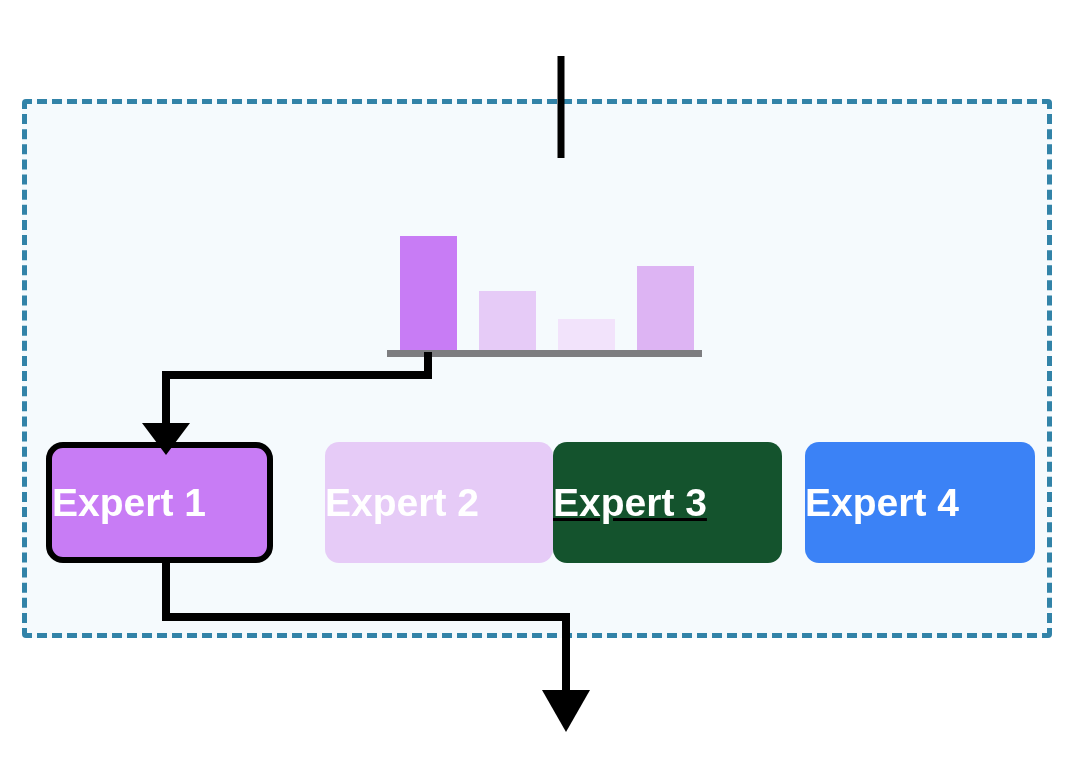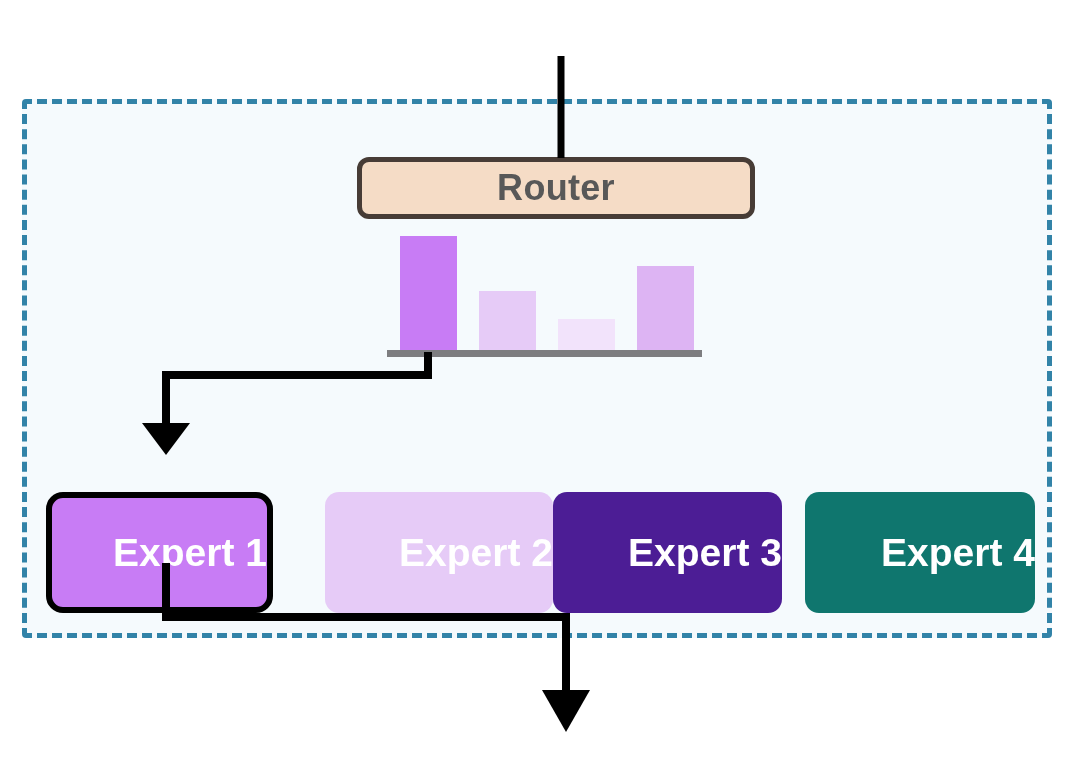--- a/index.html
+++ b/index.html
@@ -87,72 +87,69 @@
     left: 0;
     top: 114px;
     width: 315px;
     height: 7px;
     background: #7d7d80;
   }
 
   
   .expert-node {
     position: absolute;
-    top: 492px;
+    top: 442px;
     height: 121px;
     box-sizing: border-box;
     border-radius: 14px;
     display: flex;
     align-items: center;
-    justify-content: flex-end;
+    justify-content: flex-start;
   }
   .expert-label {
     font-size: 39px;
     font-weight: bold;
     color: #ffffff;
     line-height: 1;
     white-space: nowrap;
   }
   .expert-node.selected {
     border: 6px solid #000000;
     border-radius: 17px;
   }
 </style>
 </head>
 <body>
 
 <div id="stage">
 
   <div class="moe-container"></div>
 
-  <div class="router-node">
-    <span class="router-label">Router</span>
-  </div>
 
   <div class="gate-chart">
     <div class="gate-bars" id="gate-bars">
         <div class="gate-bar" title="Expert 1: 1" style="left: 13px; height: 115px; background: rgb(200, 124, 245);"></div>
         <div class="gate-bar" title="Expert 2: 0.52" style="left: 92px; height: 60px; background: rgb(230, 203, 247);"></div>
         <div class="gate-bar" title="Expert 3: 0.28" style="left: 171px; height: 32px; background: rgb(242, 227, 251);"></div>
         <div class="gate-bar" title="Expert 4: 0.74" style="left: 250px; height: 85px; background: rgb(221, 180, 243);"></div>
       </div>
     <div class="gate-baseline"></div>
   </div>
 
   <div id="experts-row">
       <div class="expert-node selected" style="left: 46px; width: 227px; background: rgb(200, 124, 245);">
         <span class="expert-label">Expert 1</span>
       </div>
       <div class="expert-node" style="left: 300px; width: 228px; background: rgb(230, 203, 247); margin-left: 25px;">
         <span class="expert-label">Expert 2</span>
       </div>
-      <div class="expert-node" style="left: 553px; width: 229px; background: #4c1d95;">
+      <div class="expert-node" style="left: 553px; width: 229px; background: #14532d; text-decoration: underline;">
         <span class="expert-label">Expert 3</span>
       </div>
-      <div class="expert-node" style="left: 805px; width: 230px; background: #0f766e;">
+      <div class="expert-node" style="left: 805px; width: 230px; background: #3b82f6;">
         <span class="expert-label">Expert 4</span>
       </div>
     </div>
 
   <svg id="svg-layer" viewBox="0 0 1080 772">
     <defs>
       <marker id="arrowhead" markerWidth="10" markerHeight="9" refX="0.6" refY="4.5" orient="auto" markerUnits="userSpaceOnUse">
         <polygon points="0,0 10,4.5 0,9" fill="#000000"></polygon>
       </marker>
     </defs>

